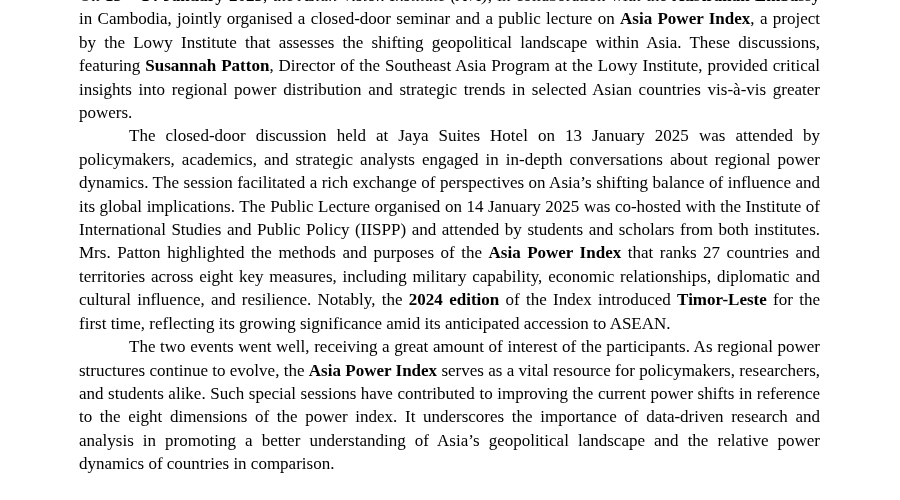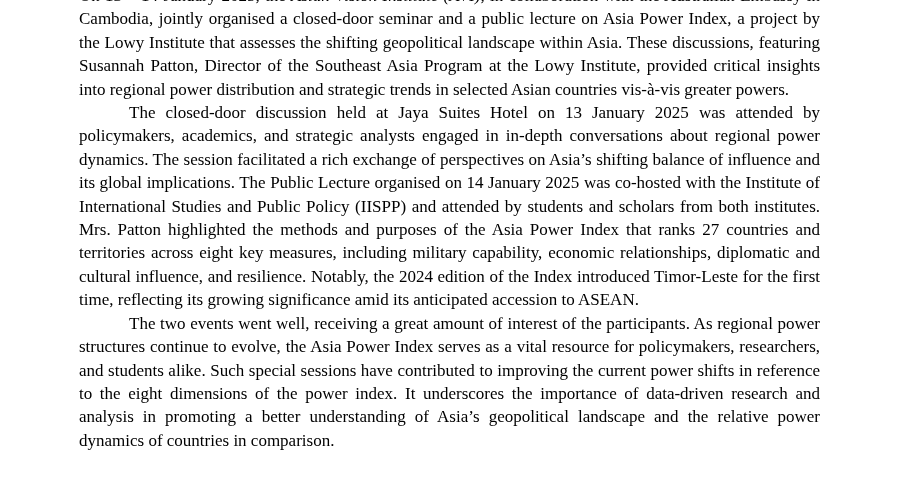--- a/index.html
+++ b/index.html
@@ -25,21 +25,21 @@
     text-align: justify;
   }
   .doc-page p {
     margin: 0;
     padding: 0;
     text-indent: 50px;
   }
   .doc-page p.no-indent {
     text-indent: 0;
   }
-  .doc-page span.b { font-weight: normal; }
+  .doc-page span.b { font-weight: bold; }
   .doc-page span.i { font-style: italic; }
 </style>
 </head>
 <body>
 
 <div class="doc-page">
   <div>
       <p class="no-indent"><span class="">On </span><span class="b ">13 – 14 January 2025</span><span class="">, the </span><span class="i">Asian Vision Institute (AVI)</span><span class="">, in collaboration with the </span><span class="b ">Australian Embassy</span><span class=""> in Cambodia, jointly organised a closed-door seminar and a public lecture on </span><span class="b ">Asia Power Index</span><span class="">, a project by the Lowy Institute that assesses the shifting geopolitical landscape within Asia. These discussions, featuring </span><span class="b ">Susannah Patton</span><span class="">, Director of the Southeast Asia Program at the Lowy Institute, provided critical insights into regional power distribution and strategic trends in selected Asian countries vis-à-vis greater powers.</span></p>
       <p><span class="">The closed-door discussion held at Jaya Suites Hotel on 13 January 2025 was attended by policymakers, academics, and strategic analysts engaged in in-depth conversations about regional power dynamics. The session facilitated a rich exchange of perspectives on Asia’s shifting balance of influence and its global implications. The Public Lecture organised on 14 January 2025 was co-hosted with the Institute of International Studies and Public Policy (IISPP) and attended by students and scholars from both institutes. Mrs. Patton highlighted the methods and purposes of the </span><span class="b ">Asia Power Index</span><span class=""> that ranks 27 countries and territories across eight key measures, including military capability, economic relationships, diplomatic and cultural influence, and resilience. Notably, the </span><span class="b ">2024 edition</span><span class=""> of the Index introduced </span><span class="b ">Timor-Leste</span><span class=""> for the first time, reflecting its growing significance amid its anticipated accession to ASEAN.</span></p>
       <p><span class="">The two events went well, receiving a great amount of interest of the participants. As regional power structures continue to evolve, the </span><span class="b ">Asia Power Index</span><span class=""> serves as a vital resource for policymakers, researchers, and students alike. Such special sessions have contributed to improving the current power shifts in reference to the eight dimensions of the power index. It underscores the importance of data-driven research and analysis in promoting a better understanding of Asia’s geopolitical landscape and the relative power dynamics of countries in comparison.</span></p>

